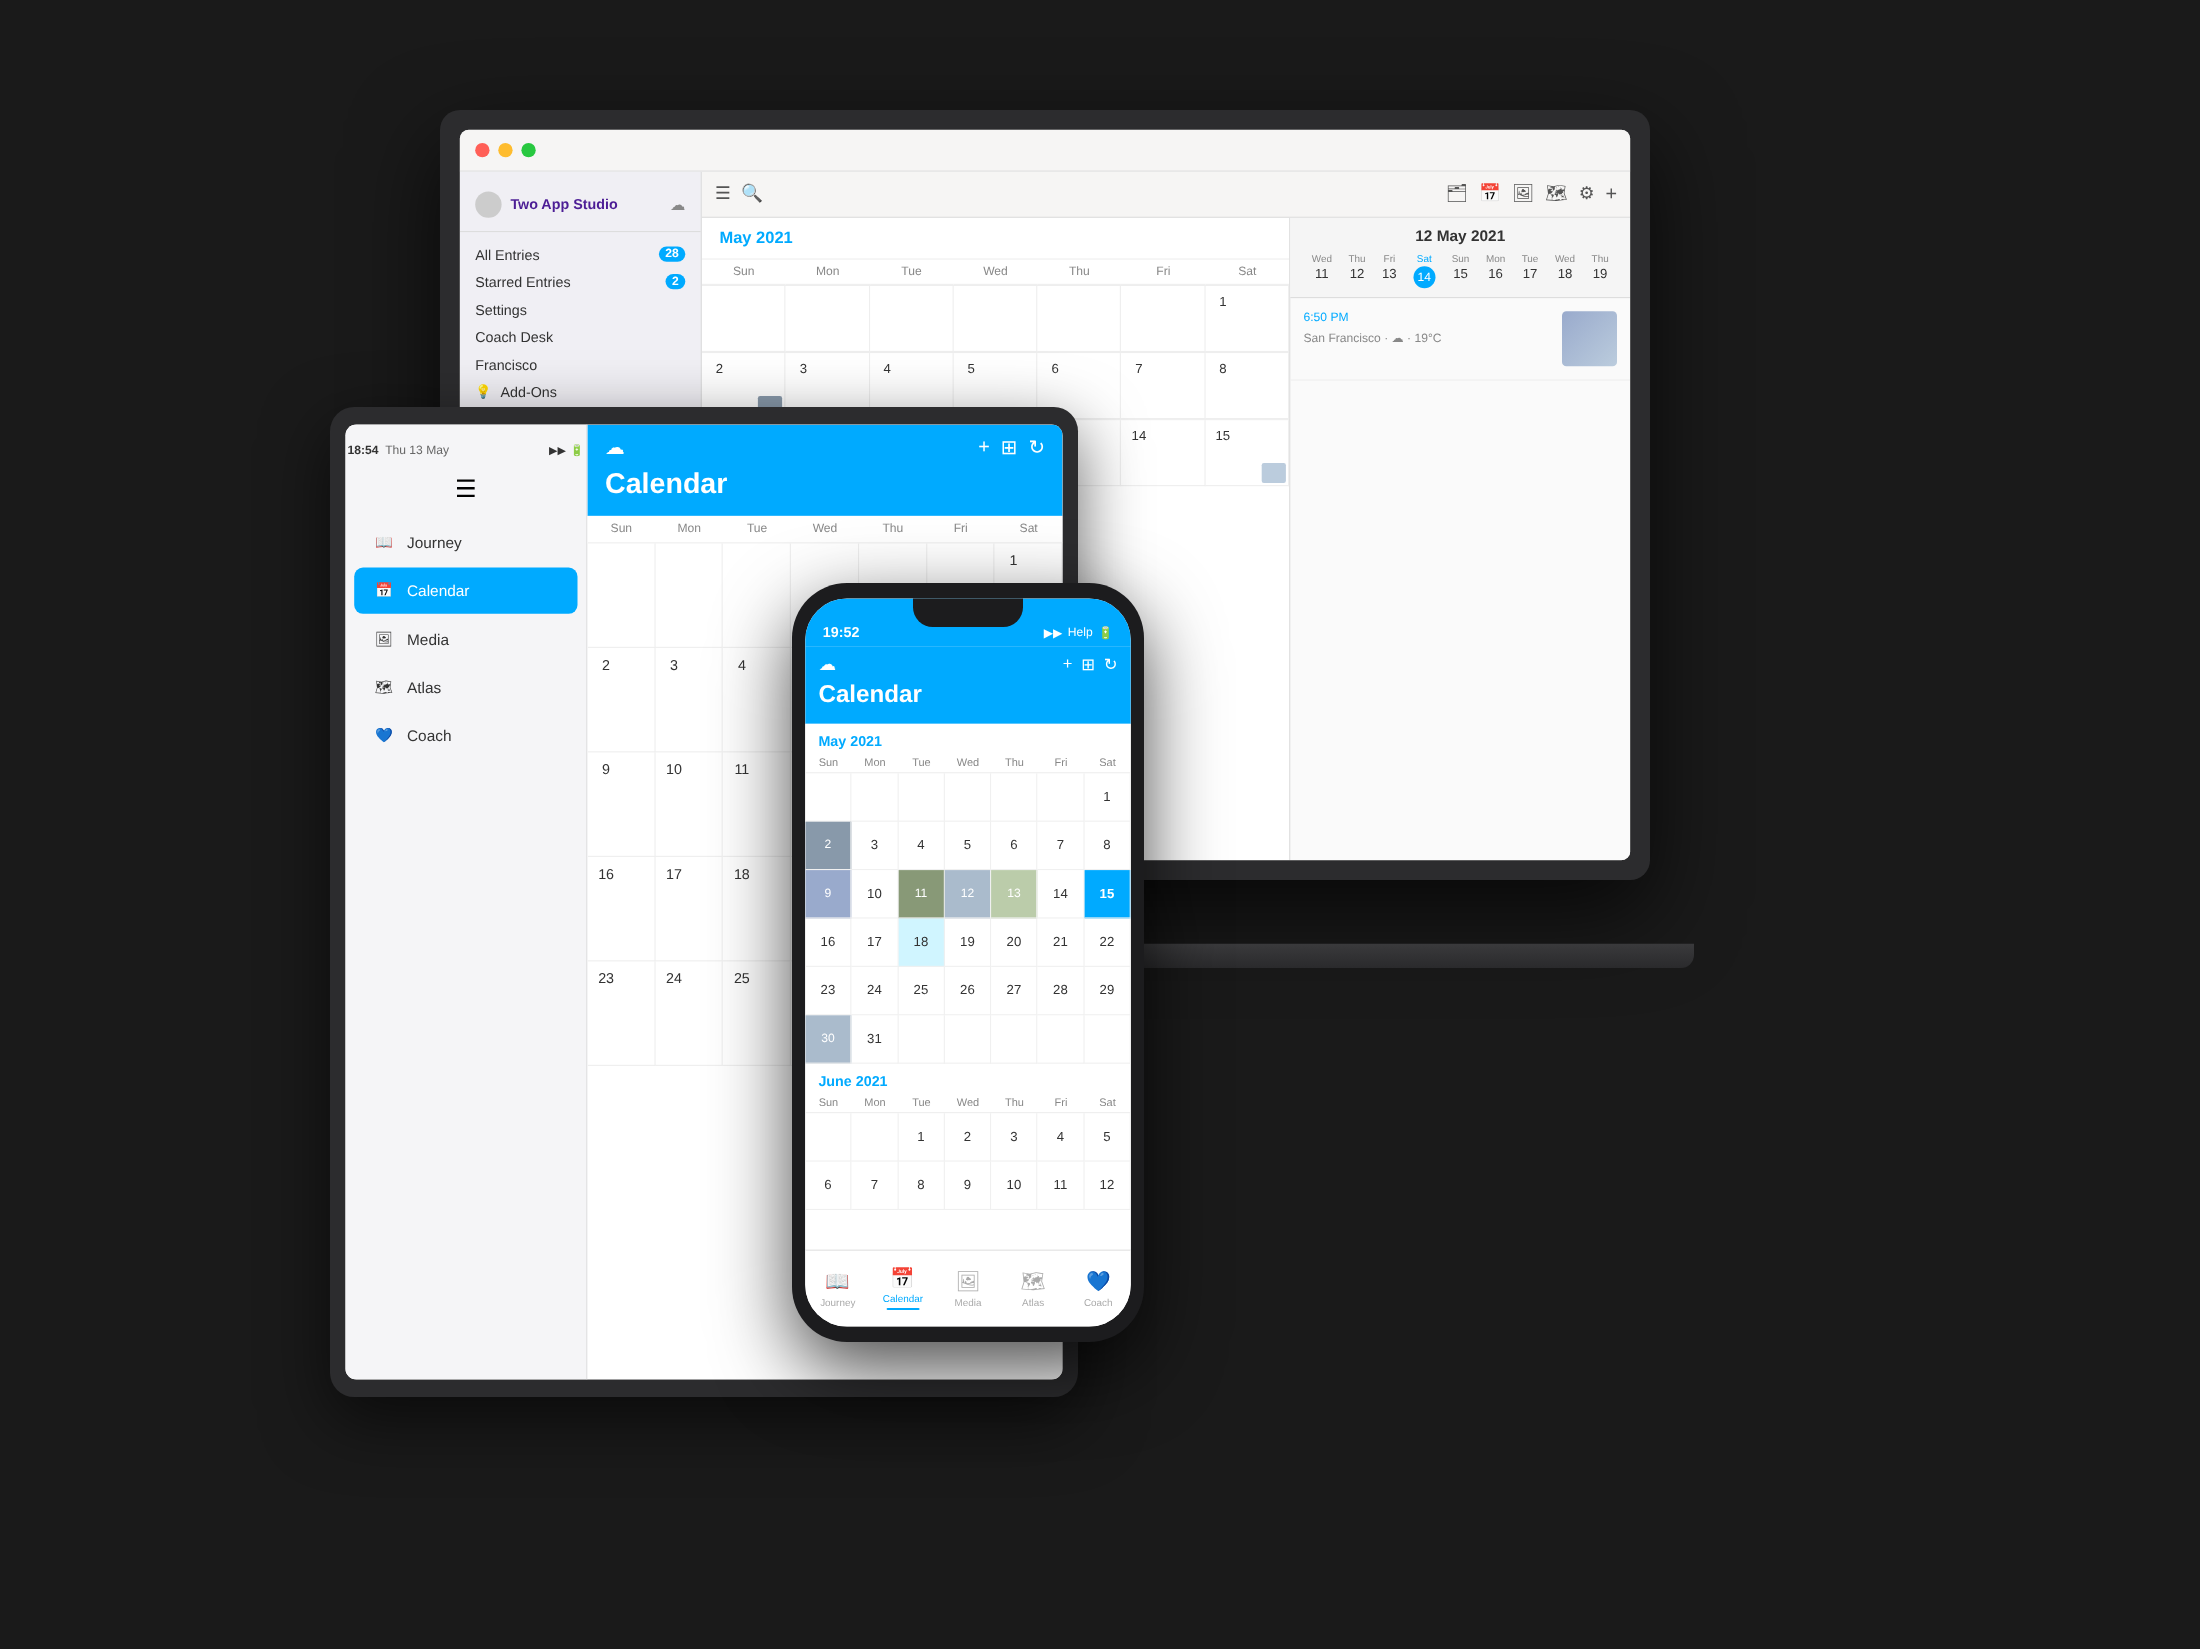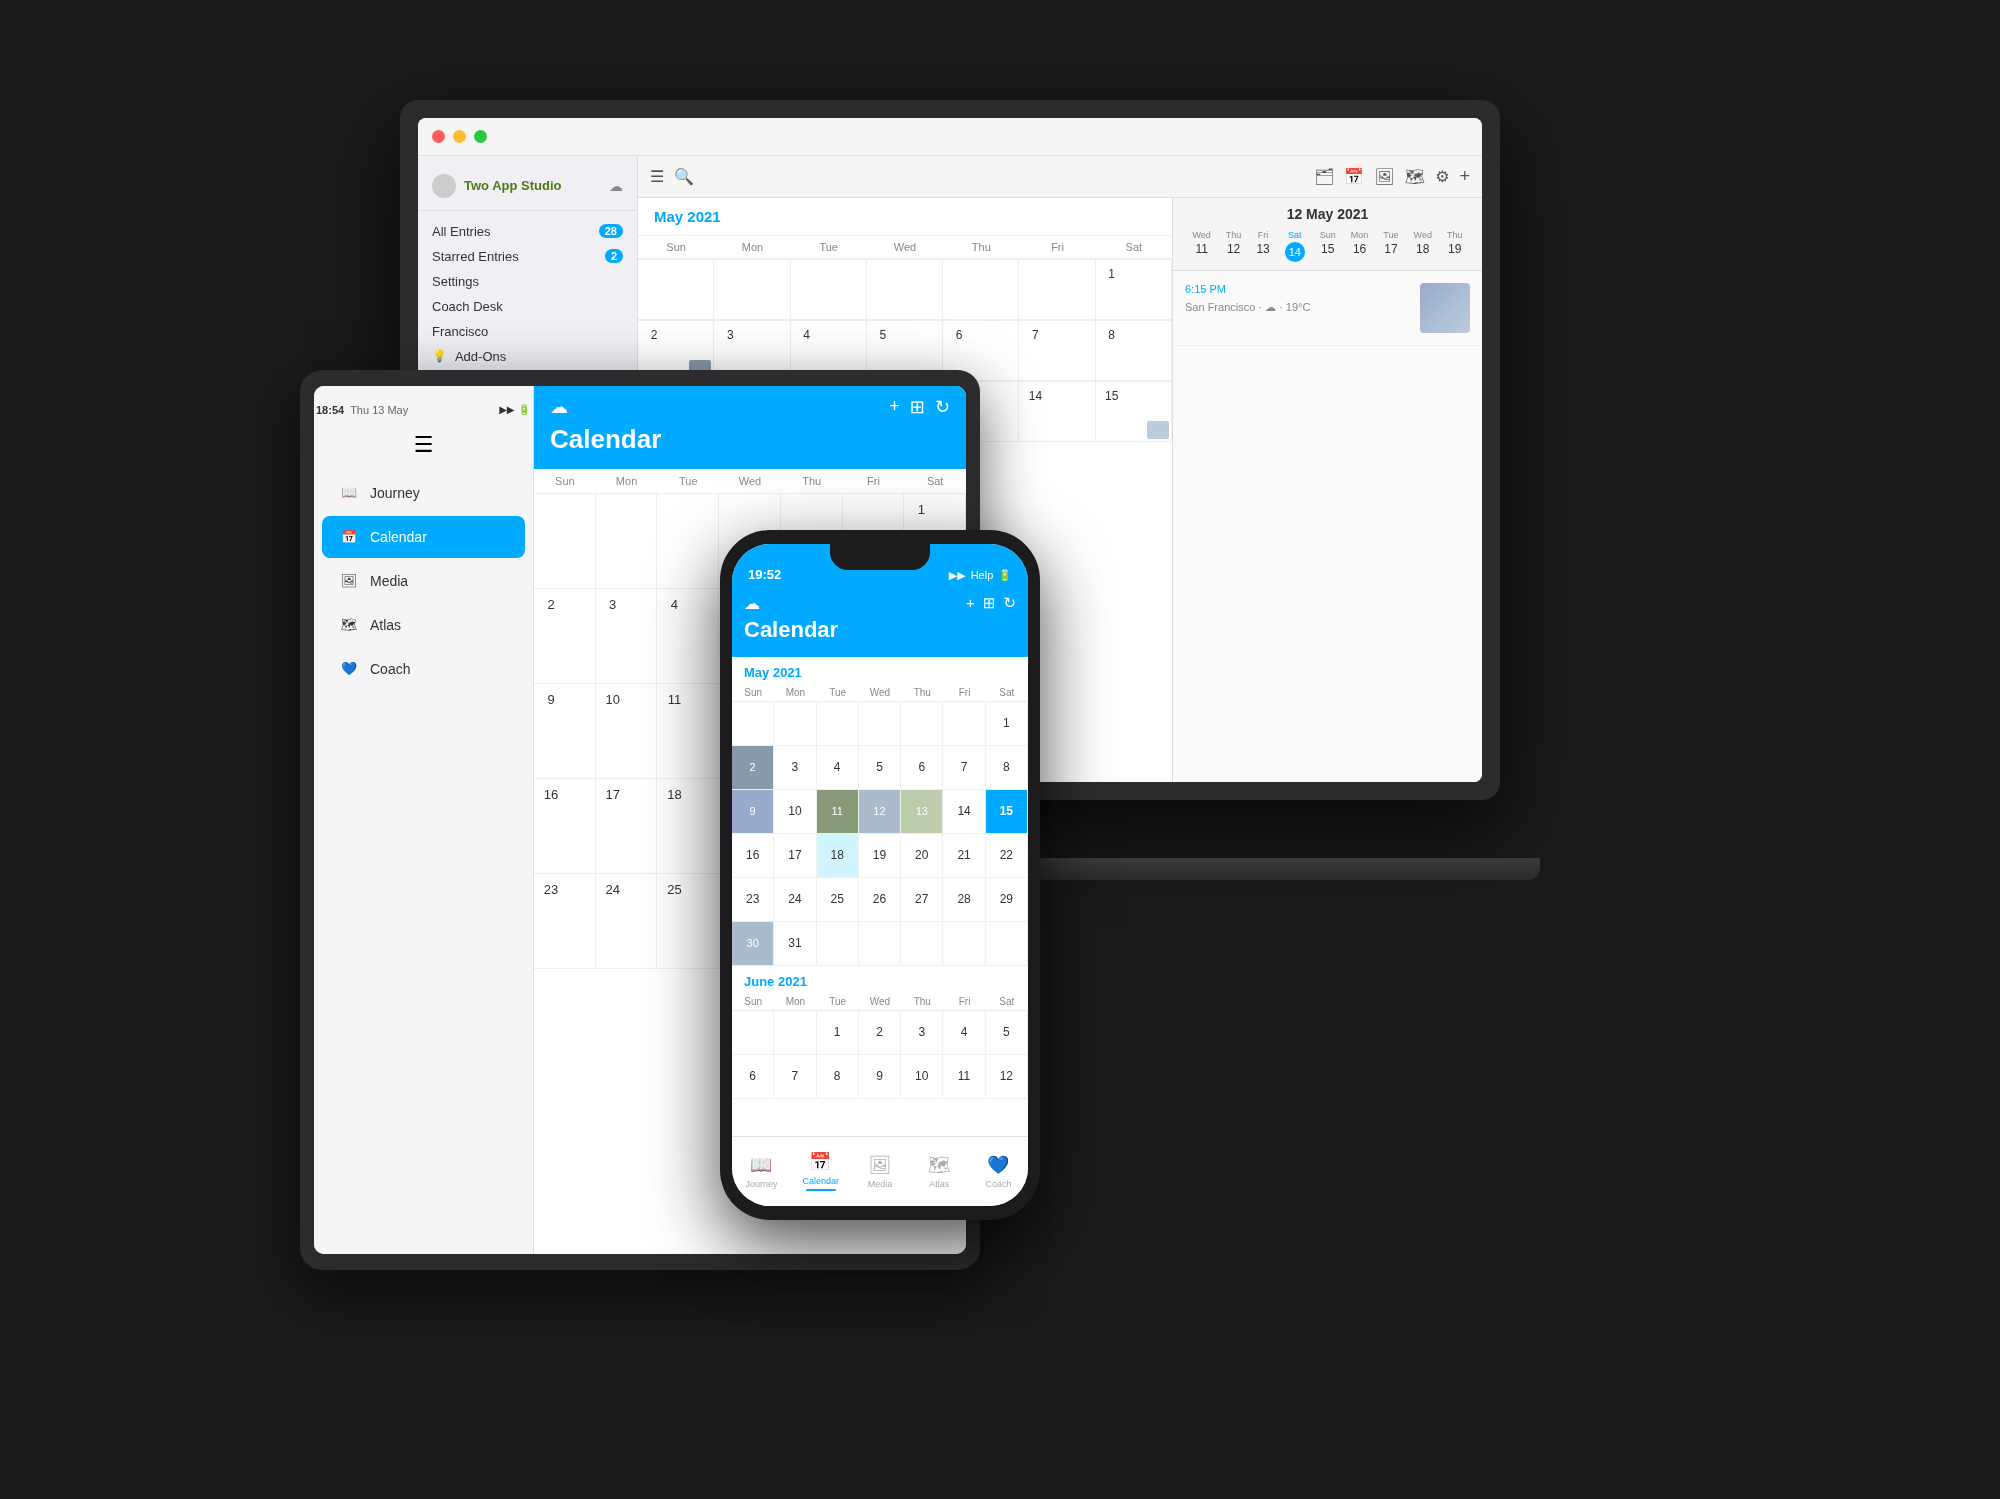--- a/index.html
+++ b/index.html
@@ -112,21 +112,21 @@
       margin-bottom: 8px;
     }
     .mac-avatar {
       width: 24px; height: 24px;
       border-radius: 50%;
       background: #ccc;
     }
     .mac-username {
       font-size: 13px;
       font-weight: 600;
-      color: #4d7c0f;
+      color: #4c1d95;
       flex: 1;
     }
     .mac-cloud-icon {
       font-size: 14px;
       color: #888;
     }
     .mac-sidebar-item {
       display: flex;
       align-items: center;
       padding: 5px 14px;
@@ -770,21 +770,21 @@
                         <div class="wnum">18</div>
                       </div>
                     <div class="mac-week-day">
                         <div style="font-size:9px;color:#888">Thu</div>
                         <div class="wnum">19</div>
                       </div>
                   </div>
                 </div>
                 <div class="mac-entry">
                   <div class="mac-entry-photo" style="background: linear-gradient(135deg,#99aacc,#bbccdd)"></div>
-                  <div class="mac-entry-time">6:15 PM</div>
+                  <div class="mac-entry-time">6:50 PM</div>
                   <div class="mac-entry-meta">San Francisco · ☁ · 19°C</div>
                 </div>
               </div>
             </div>
           </div>
         </div>
       </div>
     </div>
     <div class="laptop-notch"></div>
     <div class="laptop-base"></div>

